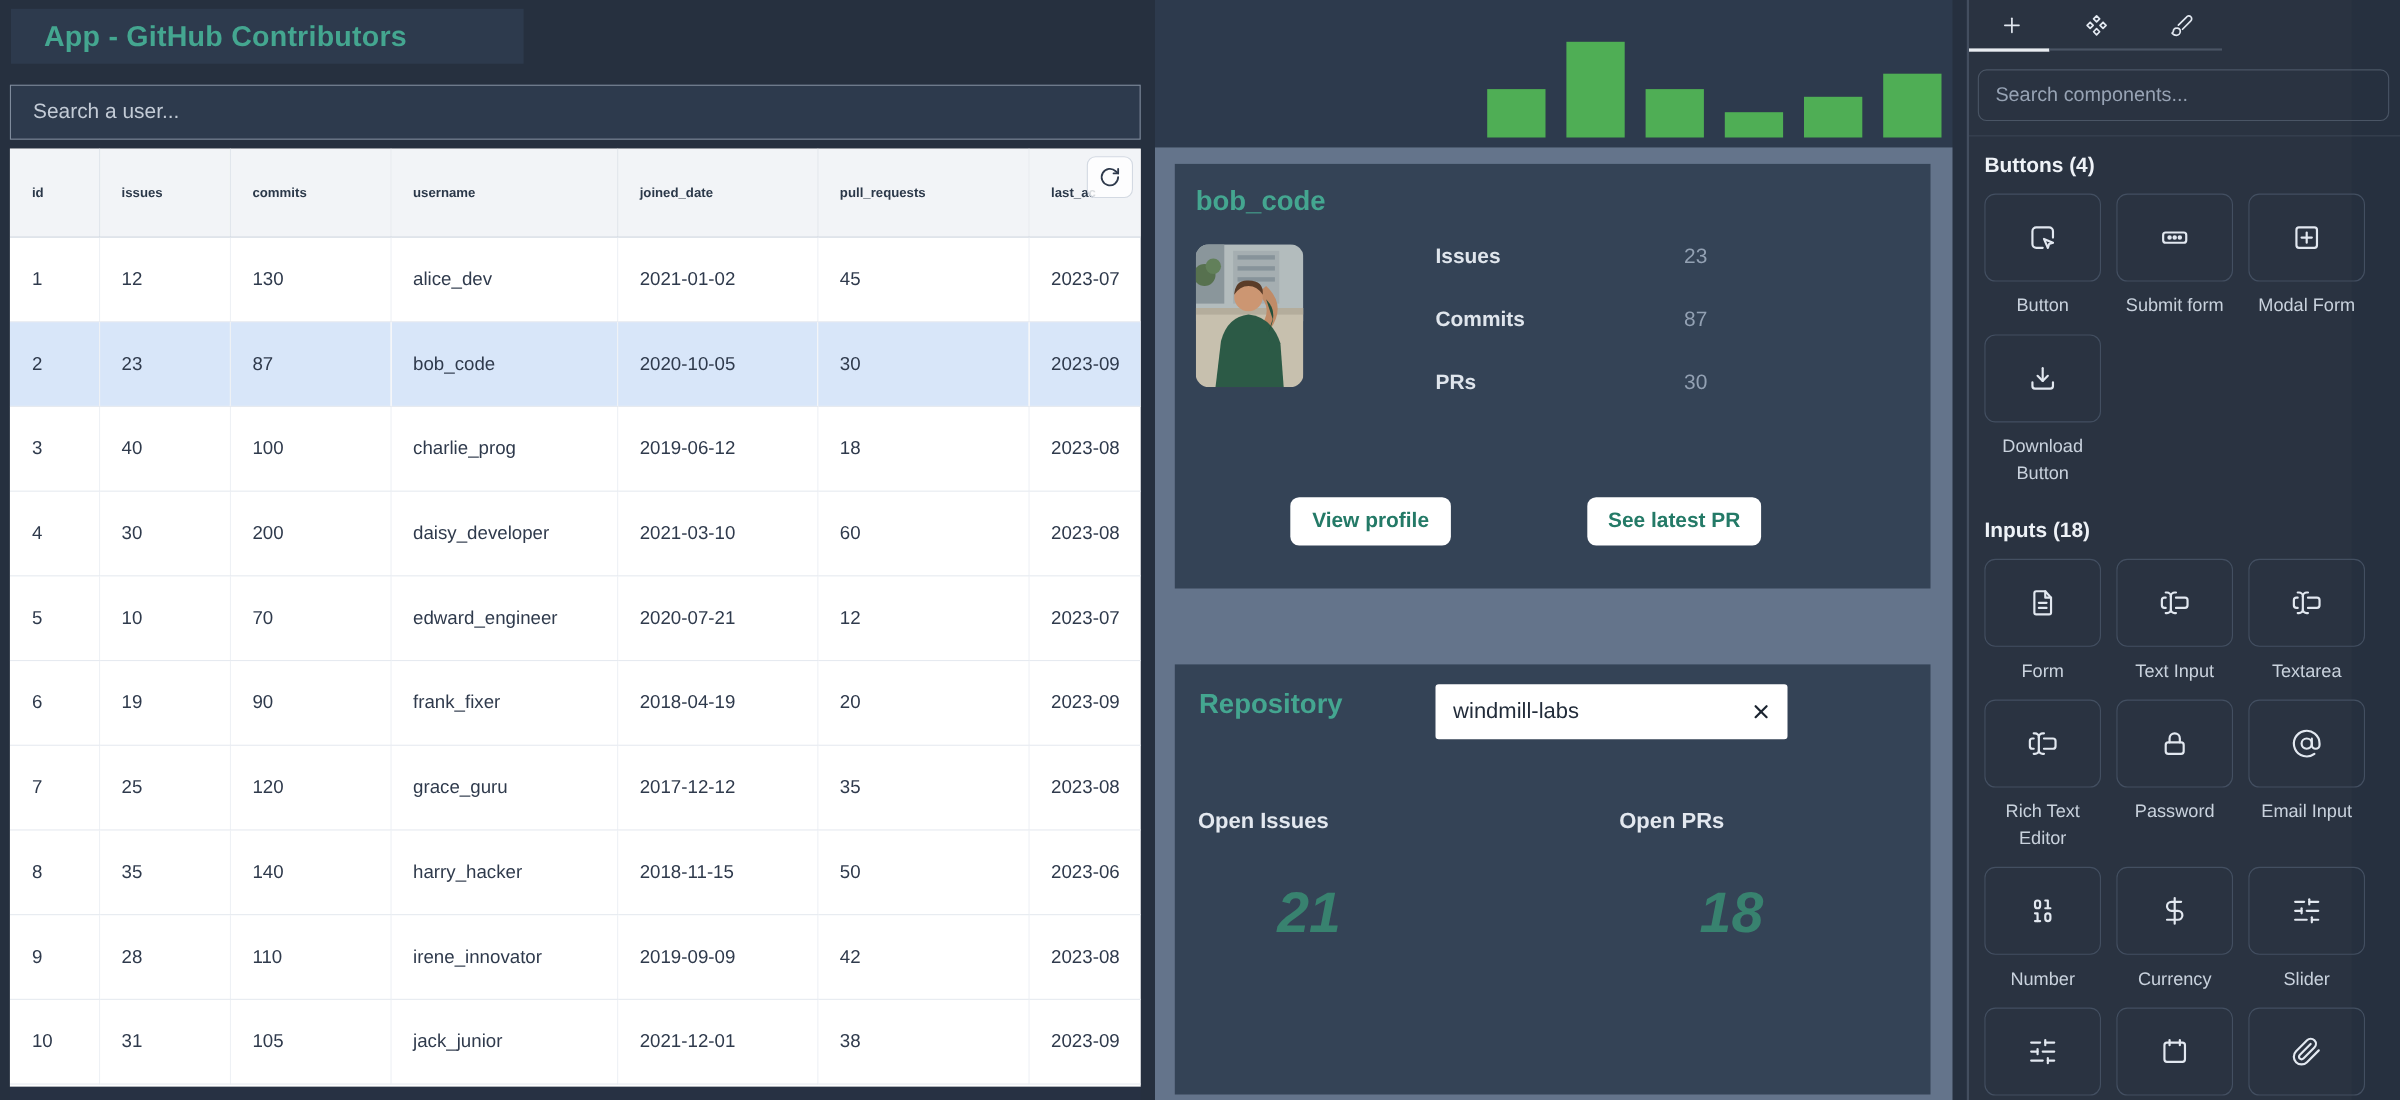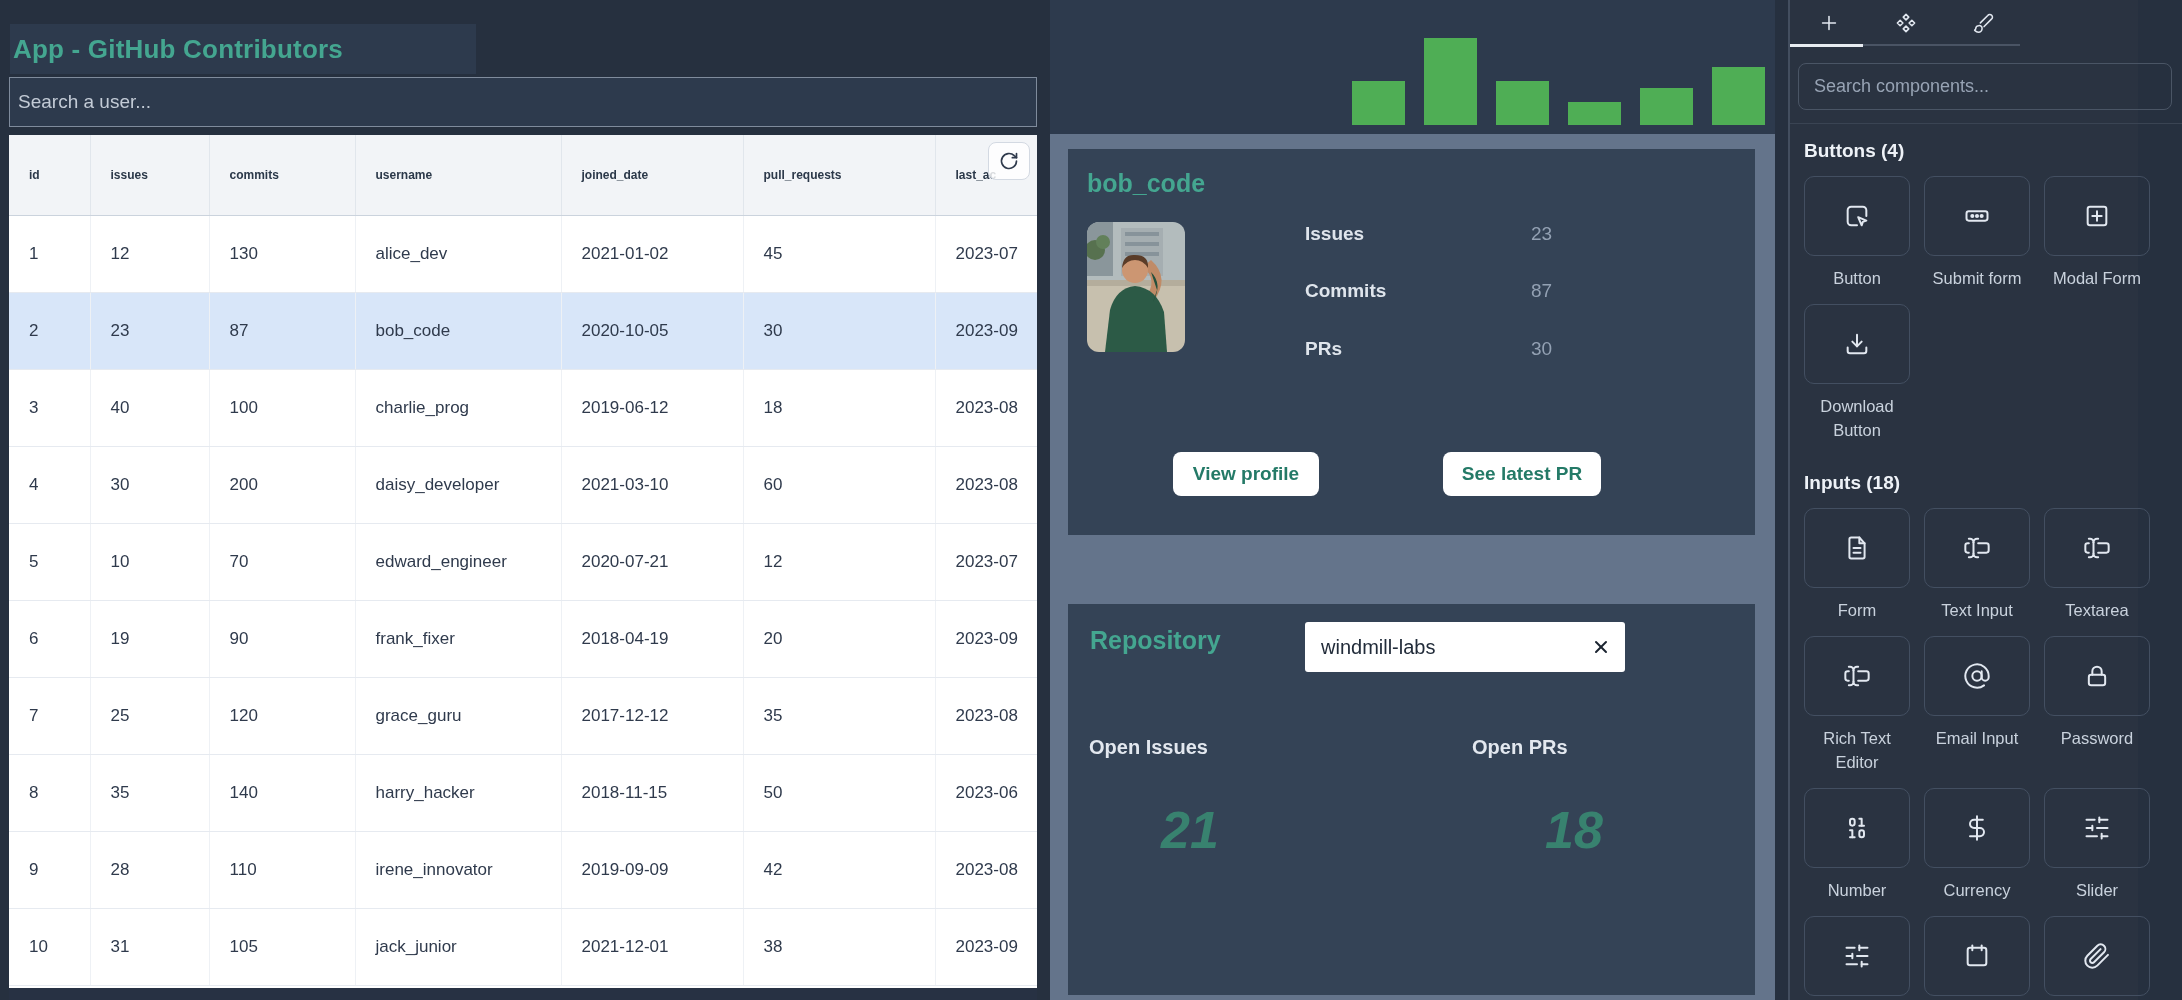--- a/index.html
+++ b/index.html
@@ -1,22 +1,22 @@
 <!DOCTYPE html>
 <html><head>
 <meta charset="utf-8">
 <style>
   html,body{margin:0;padding:0;background:#1d2531;}
   *{box-sizing:border-box;font-family:"Liberation Sans",sans-serif;}
   #stage{position:relative;width:2182px;height:1000px;background:#26303f;overflow:hidden;}
 
   
-  .title-block{position:absolute;left:10px;top:24px;width:466px;height:50px;background:#2d3a4d;display:flex;align-items:center;padding-left:3px;}
+  .title-block{position:absolute;left:10px;top:8px;width:466px;height:50px;background:#2d3a4d;display:flex;align-items:center;padding-left:30px;}
   .app-title{font-size:26px;font-weight:700;color:#44a690;letter-spacing:.2px;}
-  .user-search{position:absolute;left:9px;top:77px;width:1028px;height:50px;background:#2d3a4d;border:1px solid #7f8b9c;color:#c3cbd6;font-size:19px;padding:0 8px;outline:none;}
+  .user-search{position:absolute;left:9px;top:77px;width:1028px;height:50px;background:#2d3a4d;border:1px solid #7f8b9c;color:#c3cbd6;font-size:19px;padding:0 20px;outline:none;}
   .user-search::placeholder{color:#c3cbd6;}
 
   .table-wrap{position:absolute;left:9px;top:135px;width:1028px;height:853px;background:#ffffff;overflow:hidden;}
   table.grid{border-collapse:collapse;table-layout:fixed;width:1028px;}
   table.grid th{height:80px;background:#f2f4f7;border-bottom:1px solid #cbd3dd;border-right:1px solid #e1e6ec;
     text-align:left;padding:0 0 0 20px;font-size:12px;font-weight:700;color:#2b3849;white-space:nowrap;overflow:hidden;}
   table.grid td{height:77px;border-bottom:1px solid #e6eaf0;border-right:1px solid #eef1f5;
     padding:0 0 0 20px;font-size:17px;color:#2f3a4c;white-space:nowrap;overflow:hidden;}
   tr.selected td{background:#d8e6f9;}
   .refresh-btn{position:absolute;left:979px;top:7px;width:42px;height:38px;background:rgba(255,255,255,.82);
@@ -403,37 +403,37 @@
                   <path d="M9 7v10"></path>
                 </svg>
               </span>
             </div>
             <div class="comp-label">Rich Text Editor</div>
           </div>
           <div class="comp-item">
             <div class="comp-card">
               <span>
                 <svg class="ic" width="28" height="28" viewBox="0 0 24 24" fill="none" stroke="#e2e8f0" stroke-width="1.7" stroke-linecap="round" stroke-linejoin="round">
+                  <rect x="5" y="11" width="14" height="9" rx="2"></rect>
+                  <path d="M8 11V8a4 4 0 0 1 8 0v3"></path>
+                </svg>
+              </span>
+            </div>
+            <div class="comp-label">Password</div>
+          </div>
+          <div class="comp-item">
+            <div class="comp-card">
+              <span>
+                <svg class="ic" width="28" height="28" viewBox="0 0 24 24" fill="none" stroke="#e2e8f0" stroke-width="1.7" stroke-linecap="round" stroke-linejoin="round">
                   <circle cx="12" cy="12" r="4"></circle>
                   <path d="M16 8v5a3 3 0 0 0 6 0v-1a10 10 0 1 0-4 8"></path>
                 </svg>
               </span>
             </div>
             <div class="comp-label">Email Input</div>
-          </div>
-          <div class="comp-item">
-            <div class="comp-card">
-              <span>
-                <svg class="ic" width="28" height="28" viewBox="0 0 24 24" fill="none" stroke="#e2e8f0" stroke-width="1.7" stroke-linecap="round" stroke-linejoin="round">
-                  <rect x="5" y="11" width="14" height="9" rx="2"></rect>
-                  <path d="M8 11V8a4 4 0 0 1 8 0v3"></path>
-                </svg>
-              </span>
-            </div>
-            <div class="comp-label">Password</div>
           </div>
           <div class="comp-item">
             <div class="comp-card">
               <span>
                 <svg class="ic" width="28" height="28" viewBox="0 0 24 24" fill="none" stroke="#e2e8f0" stroke-width="1.7" stroke-linecap="round" stroke-linejoin="round">
                   <rect x="14" y="14" width="4" height="6" rx="2"></rect>
                   <rect x="6" y="4" width="4" height="6" rx="2"></rect>
                   <path d="M6 20h4"></path>
                   <path d="M14 10h4"></path>
                   <path d="M6 14h2v6"></path>

